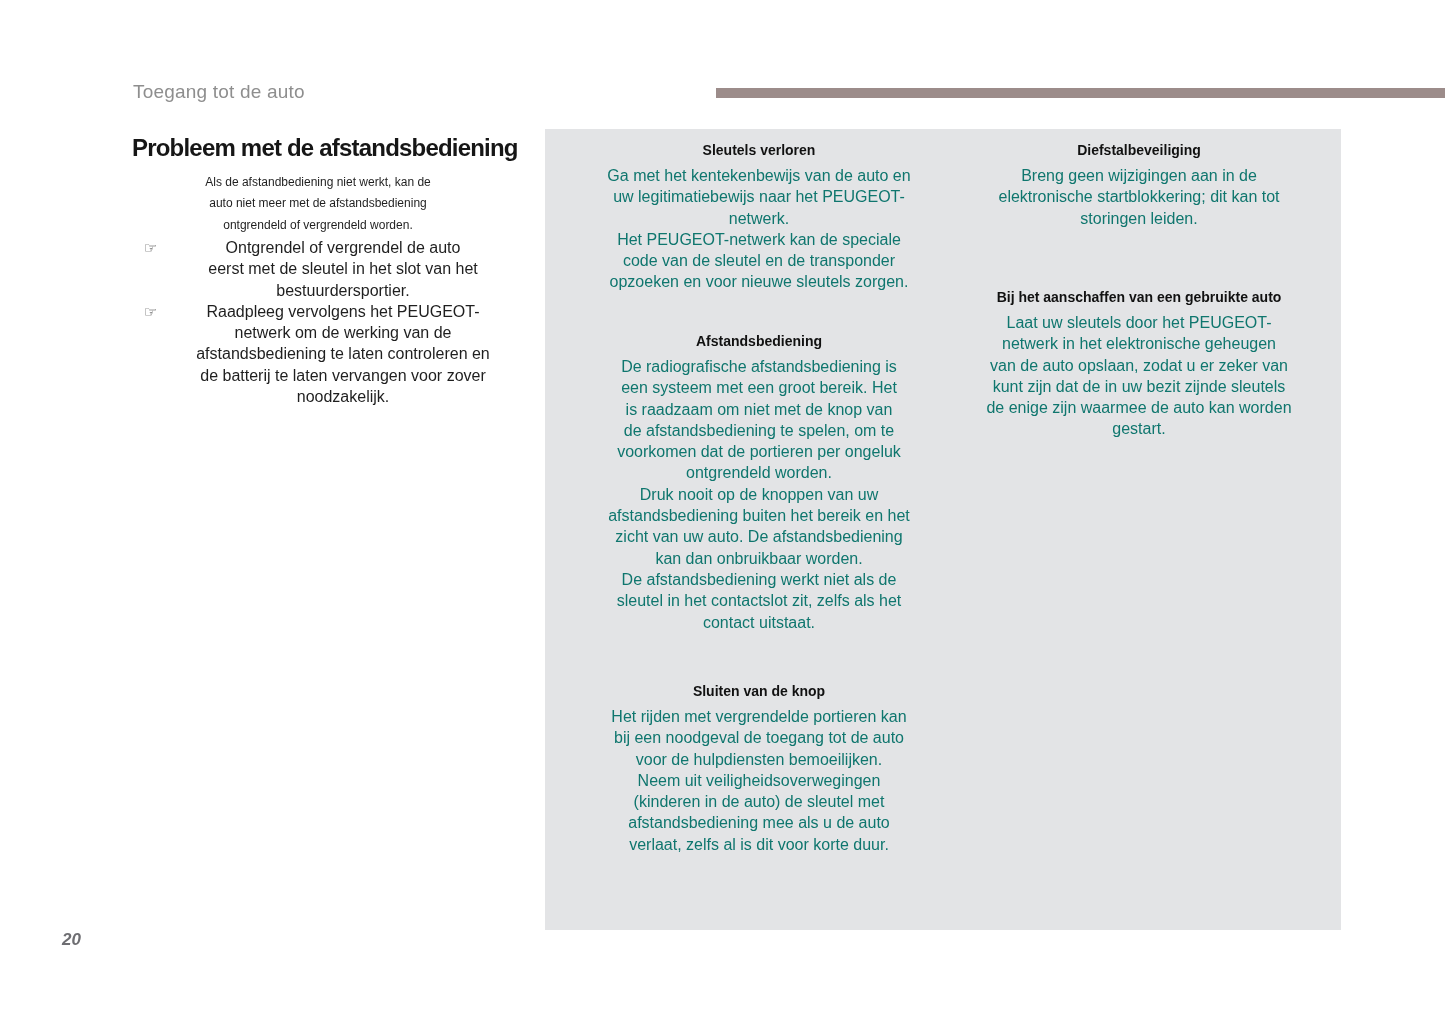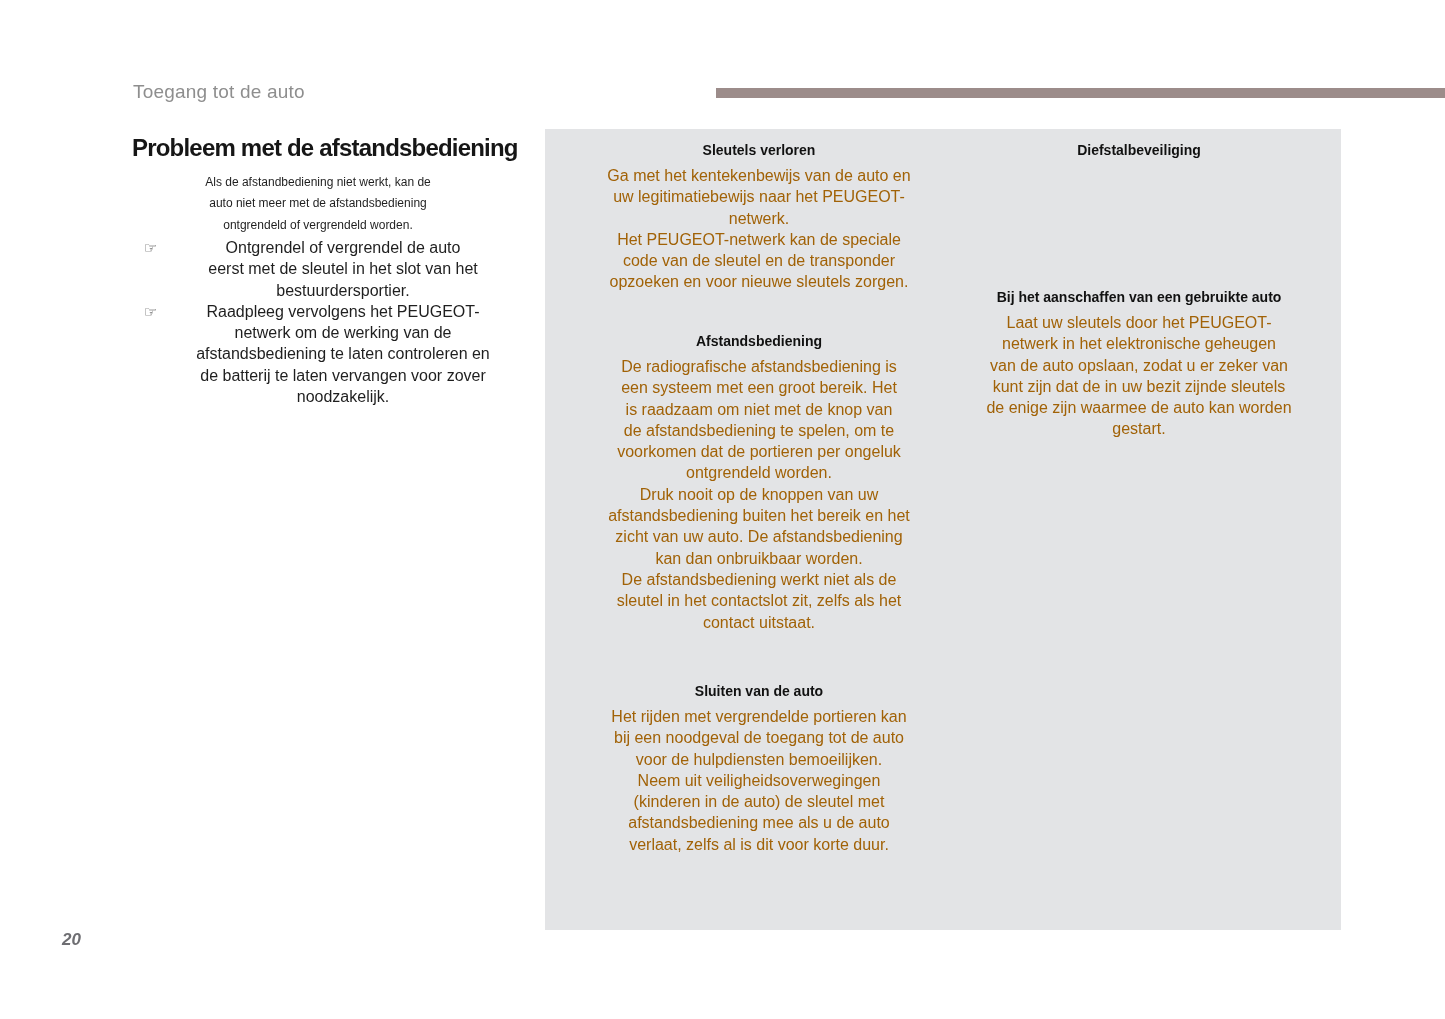--- a/index.html
+++ b/index.html
@@ -83,21 +83,21 @@
     font-size:14px;
     font-weight:bold;
     line-height:21px;
     color:#111111;
     margin-bottom:4px;
   }
   .note-body {
     font-size:16px;
     line-height:21.3px;
     white-space:pre-line;
-    color:#a16207;
+    color:#0f766e;
   }
   .c1s0 { left:37px;  top:11px;  }
   .c1s1 { left:37px;  top:202px; }
   .c1s2 { left:37px;  top:552px; }
   .c2s0 { left:417px; top:11px;  }
   .c2s1 { left:417px; top:158px; }
   .warn-icon {
     position:absolute;
     left:-24px; top:1px;
     width:13px; height:36px;
@@ -180,32 +180,35 @@
 Druk nooit op de knoppen van uw
 afstandsbediening buiten het bereik en het
 zicht van uw auto. De afstandsbediening
 kan dan onbruikbaar worden.
 De afstandsbediening werkt niet als de
 sleutel in het contactslot zit, zelfs als het
 contact uitstaat.</p>
     </section>
 
     <section class="note-section c1s2">
-      <h2 class="note-heading">Sluiten van de auto</h2>
+      <h2 class="note-heading">Sluiten van de knop</h2>
       <p class="note-body">Het rijden met vergrendelde portieren kan
 bij een noodgeval de toegang tot de auto
 voor de hulpdiensten bemoeilijken.
 Neem uit veiligheidsoverwegingen
 (kinderen in de auto) de sleutel met
 afstandsbediening mee als u de auto
 verlaat, zelfs al is dit voor korte duur.</p>
     </section>
 
     <section class="note-section c2s0">
       <h2 class="note-heading">Diefstalbeveiliging</h2>
+      <p class="note-body">Breng geen wijzigingen aan in de
+elektronische startblokkering; dit kan tot
+storingen leiden.</p>
     </section>
 
     <section class="note-section c2s1">
       <h2 class="note-heading">Bij het aanschaffen van een gebruikte auto</h2>
       <p class="note-body">Laat uw sleutels door het PEUGEOT-
 netwerk in het elektronische geheugen
 van de auto opslaan, zodat u er zeker van
 kunt zijn dat de in uw bezit zijnde sleutels
 de enige zijn waarmee de auto kan worden
 gestart.</p>

